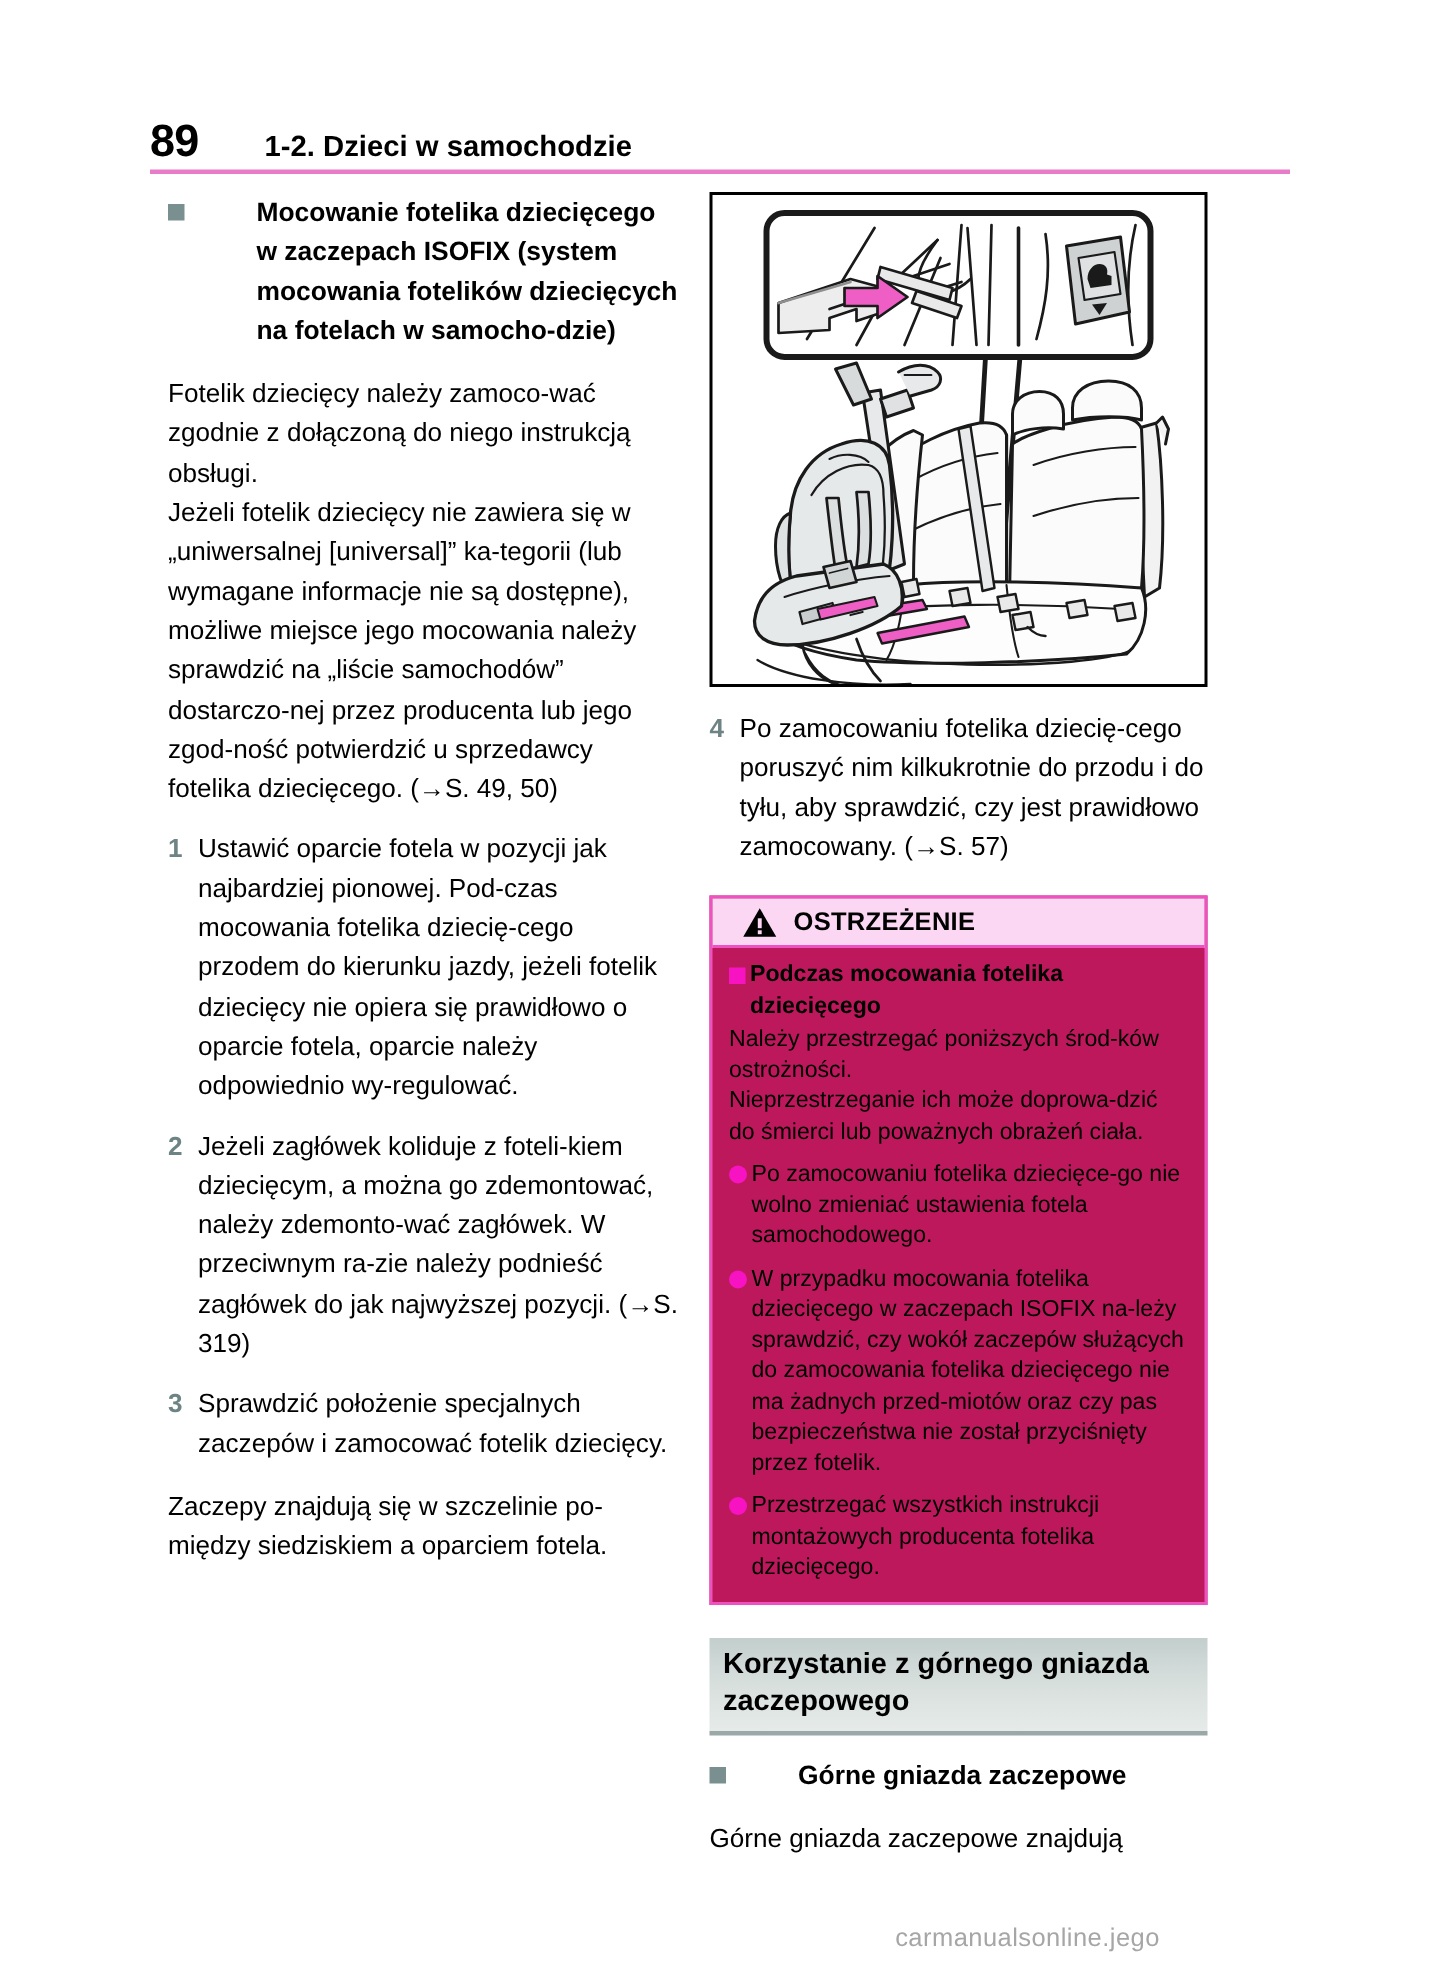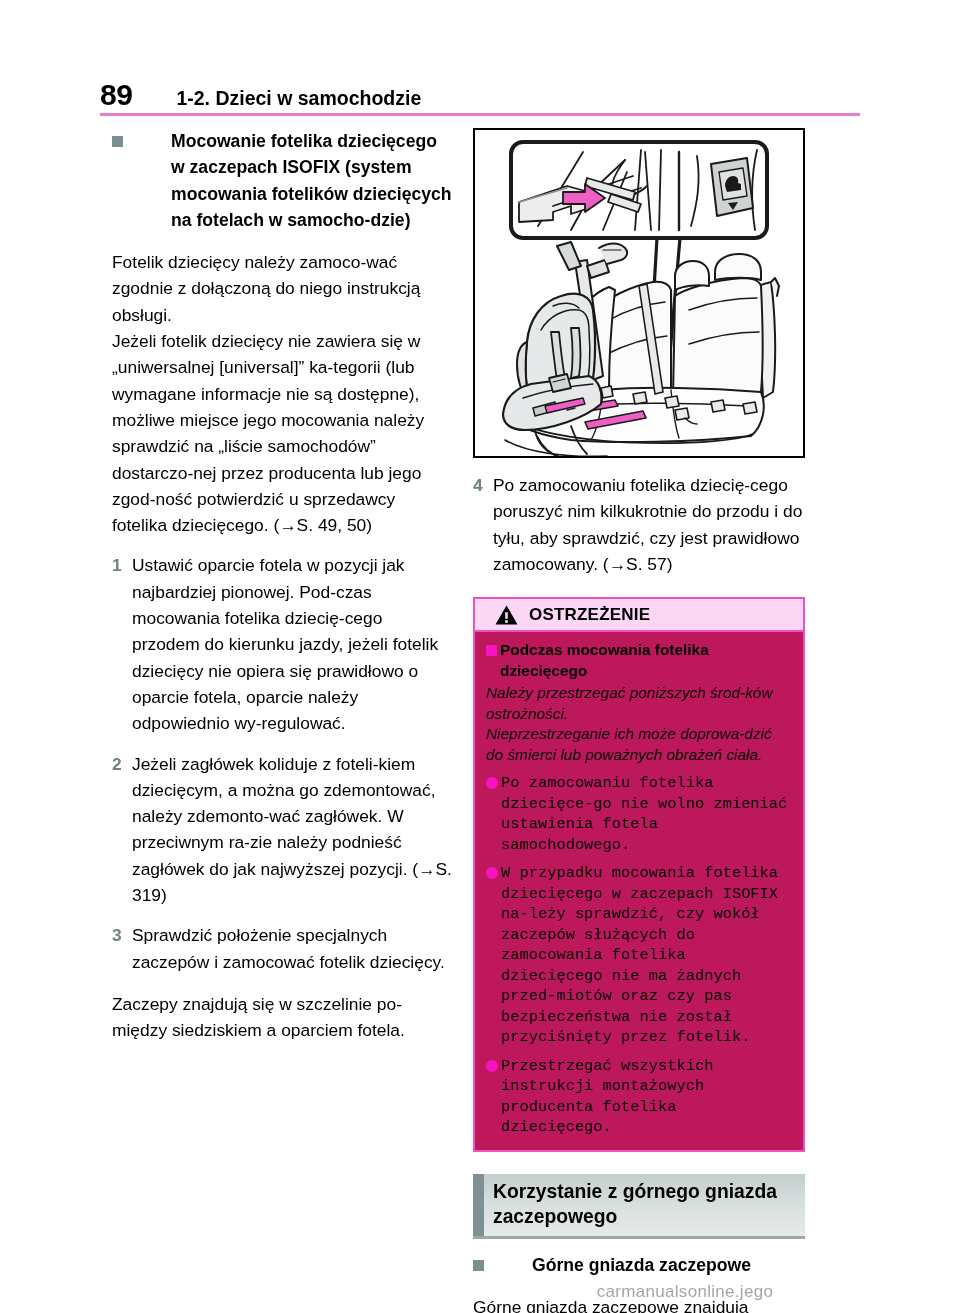--- a/index.html
+++ b/index.html
@@ -168,49 +168,49 @@
     width: 11px;
     height: 11px;
     background: #f713c2;
     margin-top: 5px;
     margin-right: 3px;
   }
   .w-para {
     font-size: 15.4px;
     line-height: 20.5px;
     color: #000;
-    font-style: italic;
   }
   .w-item {
     display: flex;
     align-items: flex-start;
     font-size: 15.4px;
     line-height: 20.5px;
     color: #000;
     margin-top: 8px;
   }
   .w-dot {
     flex: 0 0 auto;
     width: 12px;
     height: 12px;
     border-radius: 50%;
     background: #f713c2;
     margin-top: 4px;
     margin-right: 3px;
   }
-  .w-item-text { flex: 1 1 auto; font-family: Liberation Mono, monospace; }
+  .w-item-text { flex: 1 1 auto; }
 
   
   .band {
     margin-top: 22px;
     width: 332px;
     height: 62px;
     display: flex;
     background: linear-gradient(to bottom, #c3cfcd 0%, #d6dedc 45%, #e6ebe9 100%);
     position: relative;
+    flex-direction: column;
   }
   .band-bar {
     flex: 0 0 auto;
     width: 11px;
     background: #7e9192;
   }
   .band-text {
     flex: 1 1 auto;
     font-size: 19.3px;
     font-weight: bold;

